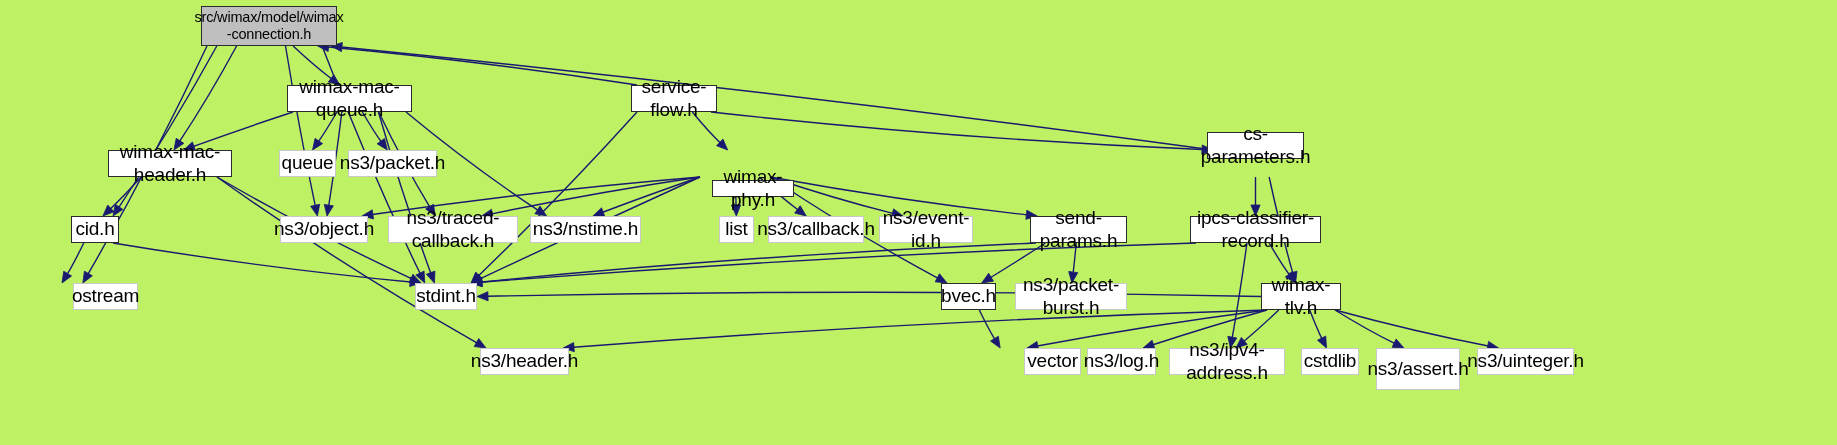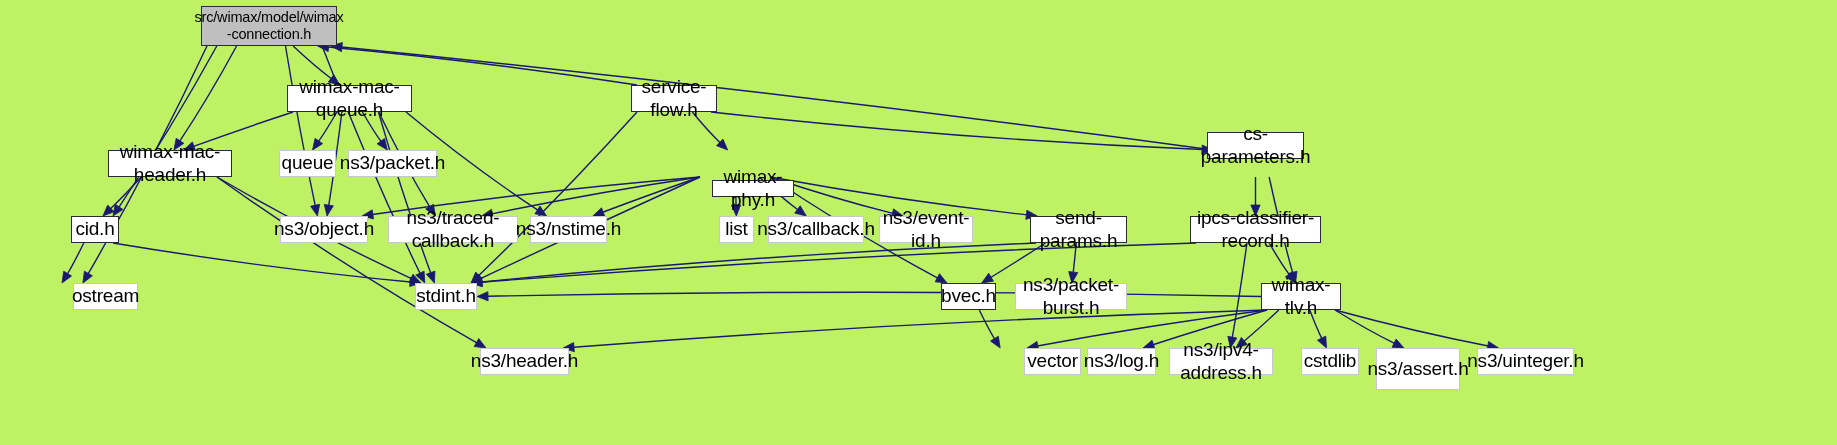--- a/index.html
+++ b/index.html
@@ -264,32 +264,32 @@
       <div class="node strong" style="left: 287px; top: 85px; width: 125px; height: 27px;">wimax-mac-queue.h</div>
       <div class="node strong" style="left: 631px; top: 85px; width: 86px; height: 27px;">service-flow.h</div>
       <div class="node strong" style="left: 99px; top: 150px; width: 124px; height: 27px; margin-left: 9px;">wimax-mac-header.h</div>
       <div class="node weak" style="left: 279px; top: 150px; width: 57px; height: 27px;">queue</div>
       <div class="node weak" style="left: 348px; top: 150px; width: 89px; height: 27px;">ns3/packet.h</div>
       <div class="node strong" style="left: 712px; top: 150px; width: 82px; height: 17px; margin-top: 30px;">wimax-phy.h</div>
       <div class="node strong" style="left: 1207px; top: 132px; width: 97px; height: 27px;">cs-parameters.h</div>
       <div class="node strong" style="left: 71px; top: 216px; width: 48px; height: 27px;">cid.h</div>
       <div class="node weak" style="left: 280px; top: 216px; width: 88px; height: 27px;">ns3/object.h</div>
       <div class="node weak" style="left: 388px; top: 216px; width: 130px; height: 27px;">ns3/traced-callback.h</div>
-      <div class="node weak" style="left: 530px; top: 216px; width: 77px; height: 27px;">ns3/nstime.h</div>
+      <div class="node weak" style="left: 530px; top: 216px; width: 111px; height: 27px;">ns3/nstime.h</div>
       <div class="node weak" style="left: 719px; top: 216px; width: 35px; height: 27px;">list</div>
       <div class="node weak" style="left: 768px; top: 216px; width: 96px; height: 27px;">ns3/callback.h</div>
       <div class="node weak" style="left: 879px; top: 216px; width: 94px; height: 27px;">ns3/event-id.h</div>
       <div class="node strong" style="left: 1030px; top: 216px; width: 97px; height: 27px;">send-params.h</div>
       <div class="node strong" style="left: 1190px; top: 216px; width: 131px; height: 27px;">ipcs-classifier-record.h</div>
       <div class="node weak" style="left: 25px; top: 283px; width: 65px; height: 27px; margin-left: 48px;">ostream</div>
       <div class="node weak" style="left: 415px; top: 283px; width: 62px; height: 27px;">stdint.h</div>
       <div class="node strong" style="left: 941px; top: 283px; width: 55px; height: 27px;">bvec.h</div>
       <div class="node weak" style="left: 1015px; top: 283px; width: 112px; height: 27px;">ns3/packet-burst.h</div>
       <div class="node strong" style="left: 1261px; top: 283px; width: 80px; height: 27px;">wimax-tlv.h</div>
       <div class="node weak" style="left: 480px; top: 348px; width: 89px; height: 27px;">ns3/header.h</div>
       <div class="node weak" style="left: 976px; top: 348px; width: 57px; height: 27px; margin-left: 48px;">vector</div>
       <div class="node weak" style="left: 1087px; top: 348px; width: 69px; height: 27px;">ns3/log.h</div>
-      <div class="node weak" style="left: 1169px; top: 348px; width: 104px; height: 27px;">ns3/ipv4-address.h</div>
+      <div class="node weak" style="left: 1169px; top: 348px; width: 116px; height: 27px;">ns3/ipv4-address.h</div>
       <div class="node weak" style="left: 1301px; top: 348px; width: 58px; height: 27px;">cstdlib</div>
       <div class="node weak" style="left: 1376px; top: 348px; width: 84px; height: 42px;">ns3/assert.h</div>
       <div class="node weak" style="left: 1477px; top: 348px; width: 97px; height: 27px;">ns3/uinteger.h</div>
     </div>
 </div>
 
 </body></html>

